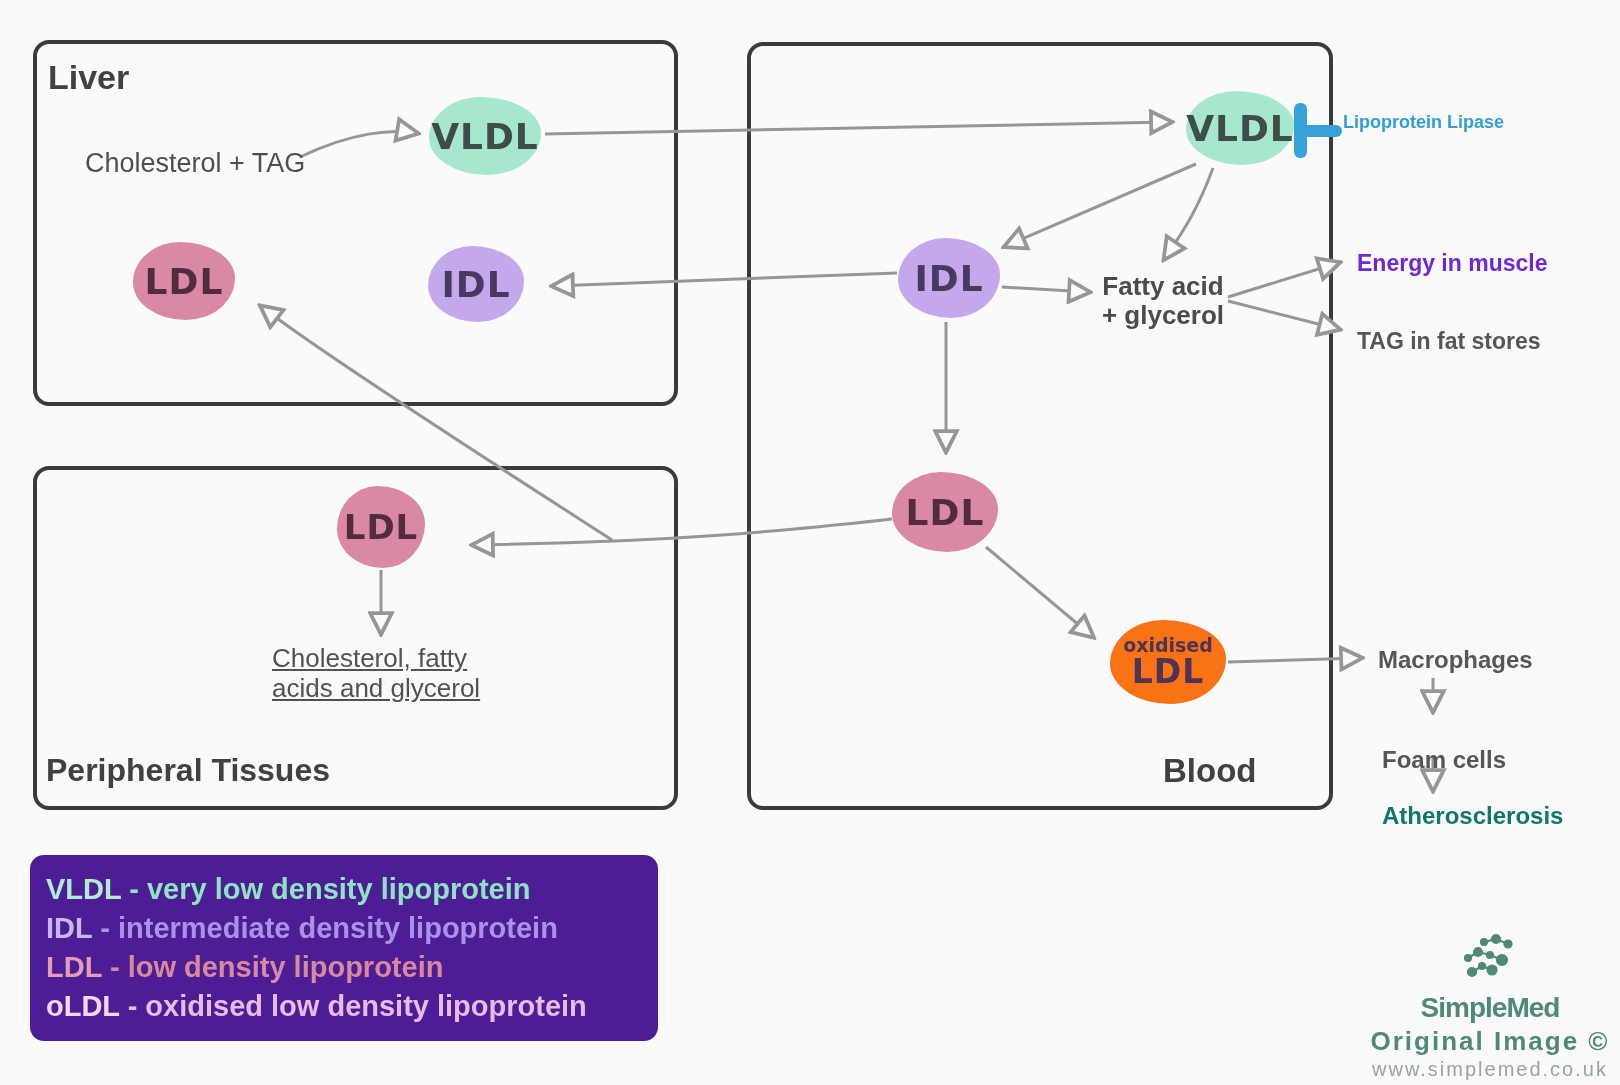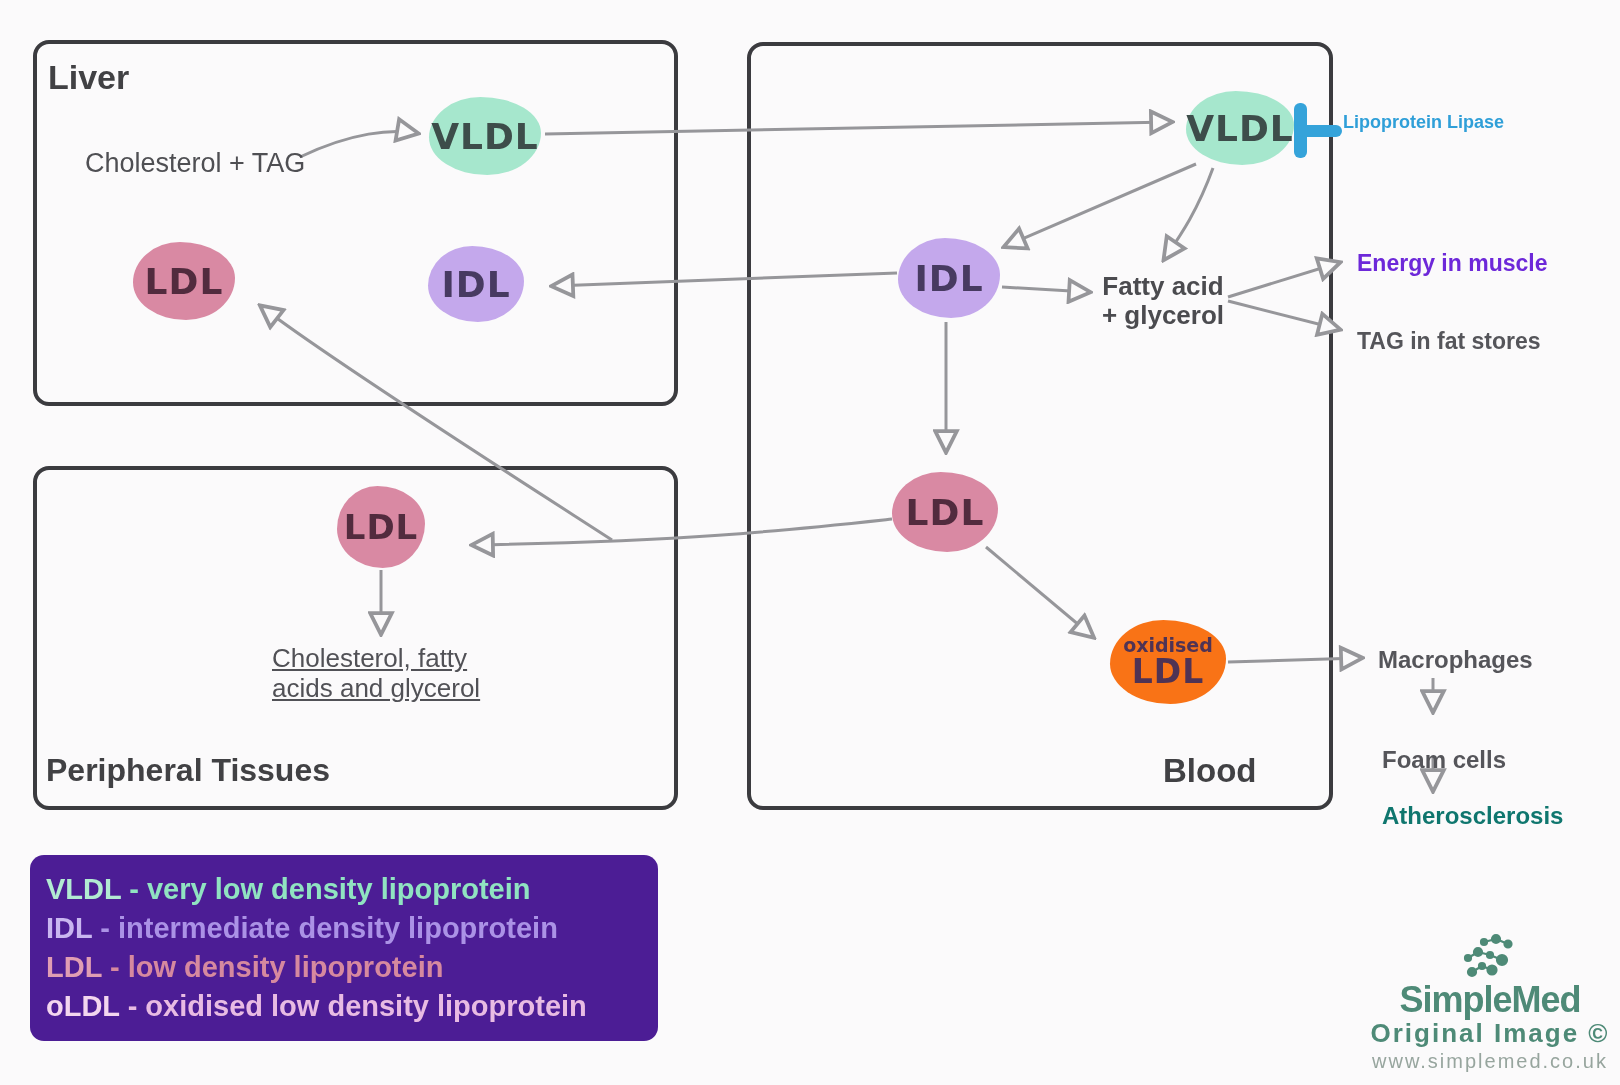--- a/index.html
+++ b/index.html
@@ -23,21 +23,21 @@
   .blue{color:#2f9fd8;}
   svg.arrows{position:absolute;left:0;top:0;pointer-events:none;}
   .tbar{position:absolute;background:#35a3da;border-radius:6px;}
   #legend{position:absolute;left:30px;top:855px;width:628px;height:186px;background:#4c1d95;border-radius:14px;padding:15px 0 0 16px;box-sizing:border-box;}
   .legend-line{font-weight:bold;font-size:29px;line-height:39px;white-space:nowrap;}
   .lg-vldl .term{color:#b2ebd2;} .lg-vldl .desc{color:#90e3c1;}
   .lg-idl  .term{color:#c9b6f0;} .lg-idl  .desc{color:#ab92e6;}
   .lg-ldl  .term{color:#e09db3;} .lg-ldl  .desc{color:#d6899f;}
   .lg-oldl .term{color:#f3d6ef;} .lg-oldl .desc{color:#e8bbe3;}
   #watermark{position:absolute;left:1360px;top:932px;width:260px;text-align:center;color:#4e8a77;}
-  #wm-brand{font-size:36px;font-weight:bold;letter-spacing:-1px;line-height:36px;}
+  #wm-brand{font-size:28px;font-weight:bold;letter-spacing:-1px;line-height:36px;margin-top:8px;}
   #wm-orig{font-size:26px;font-weight:bold;letter-spacing:2px;line-height:30px;}
   #wm-url{font-size:20px;color:#97a59e;letter-spacing:2px;line-height:26px;}
   .oldl-top{font-size:19px;line-height:20px;letter-spacing:0;}
   .oldl-main{font-size:33px;line-height:34px;}
 </style>
 </head>
 <body>
 
 <div id="stage">
 

